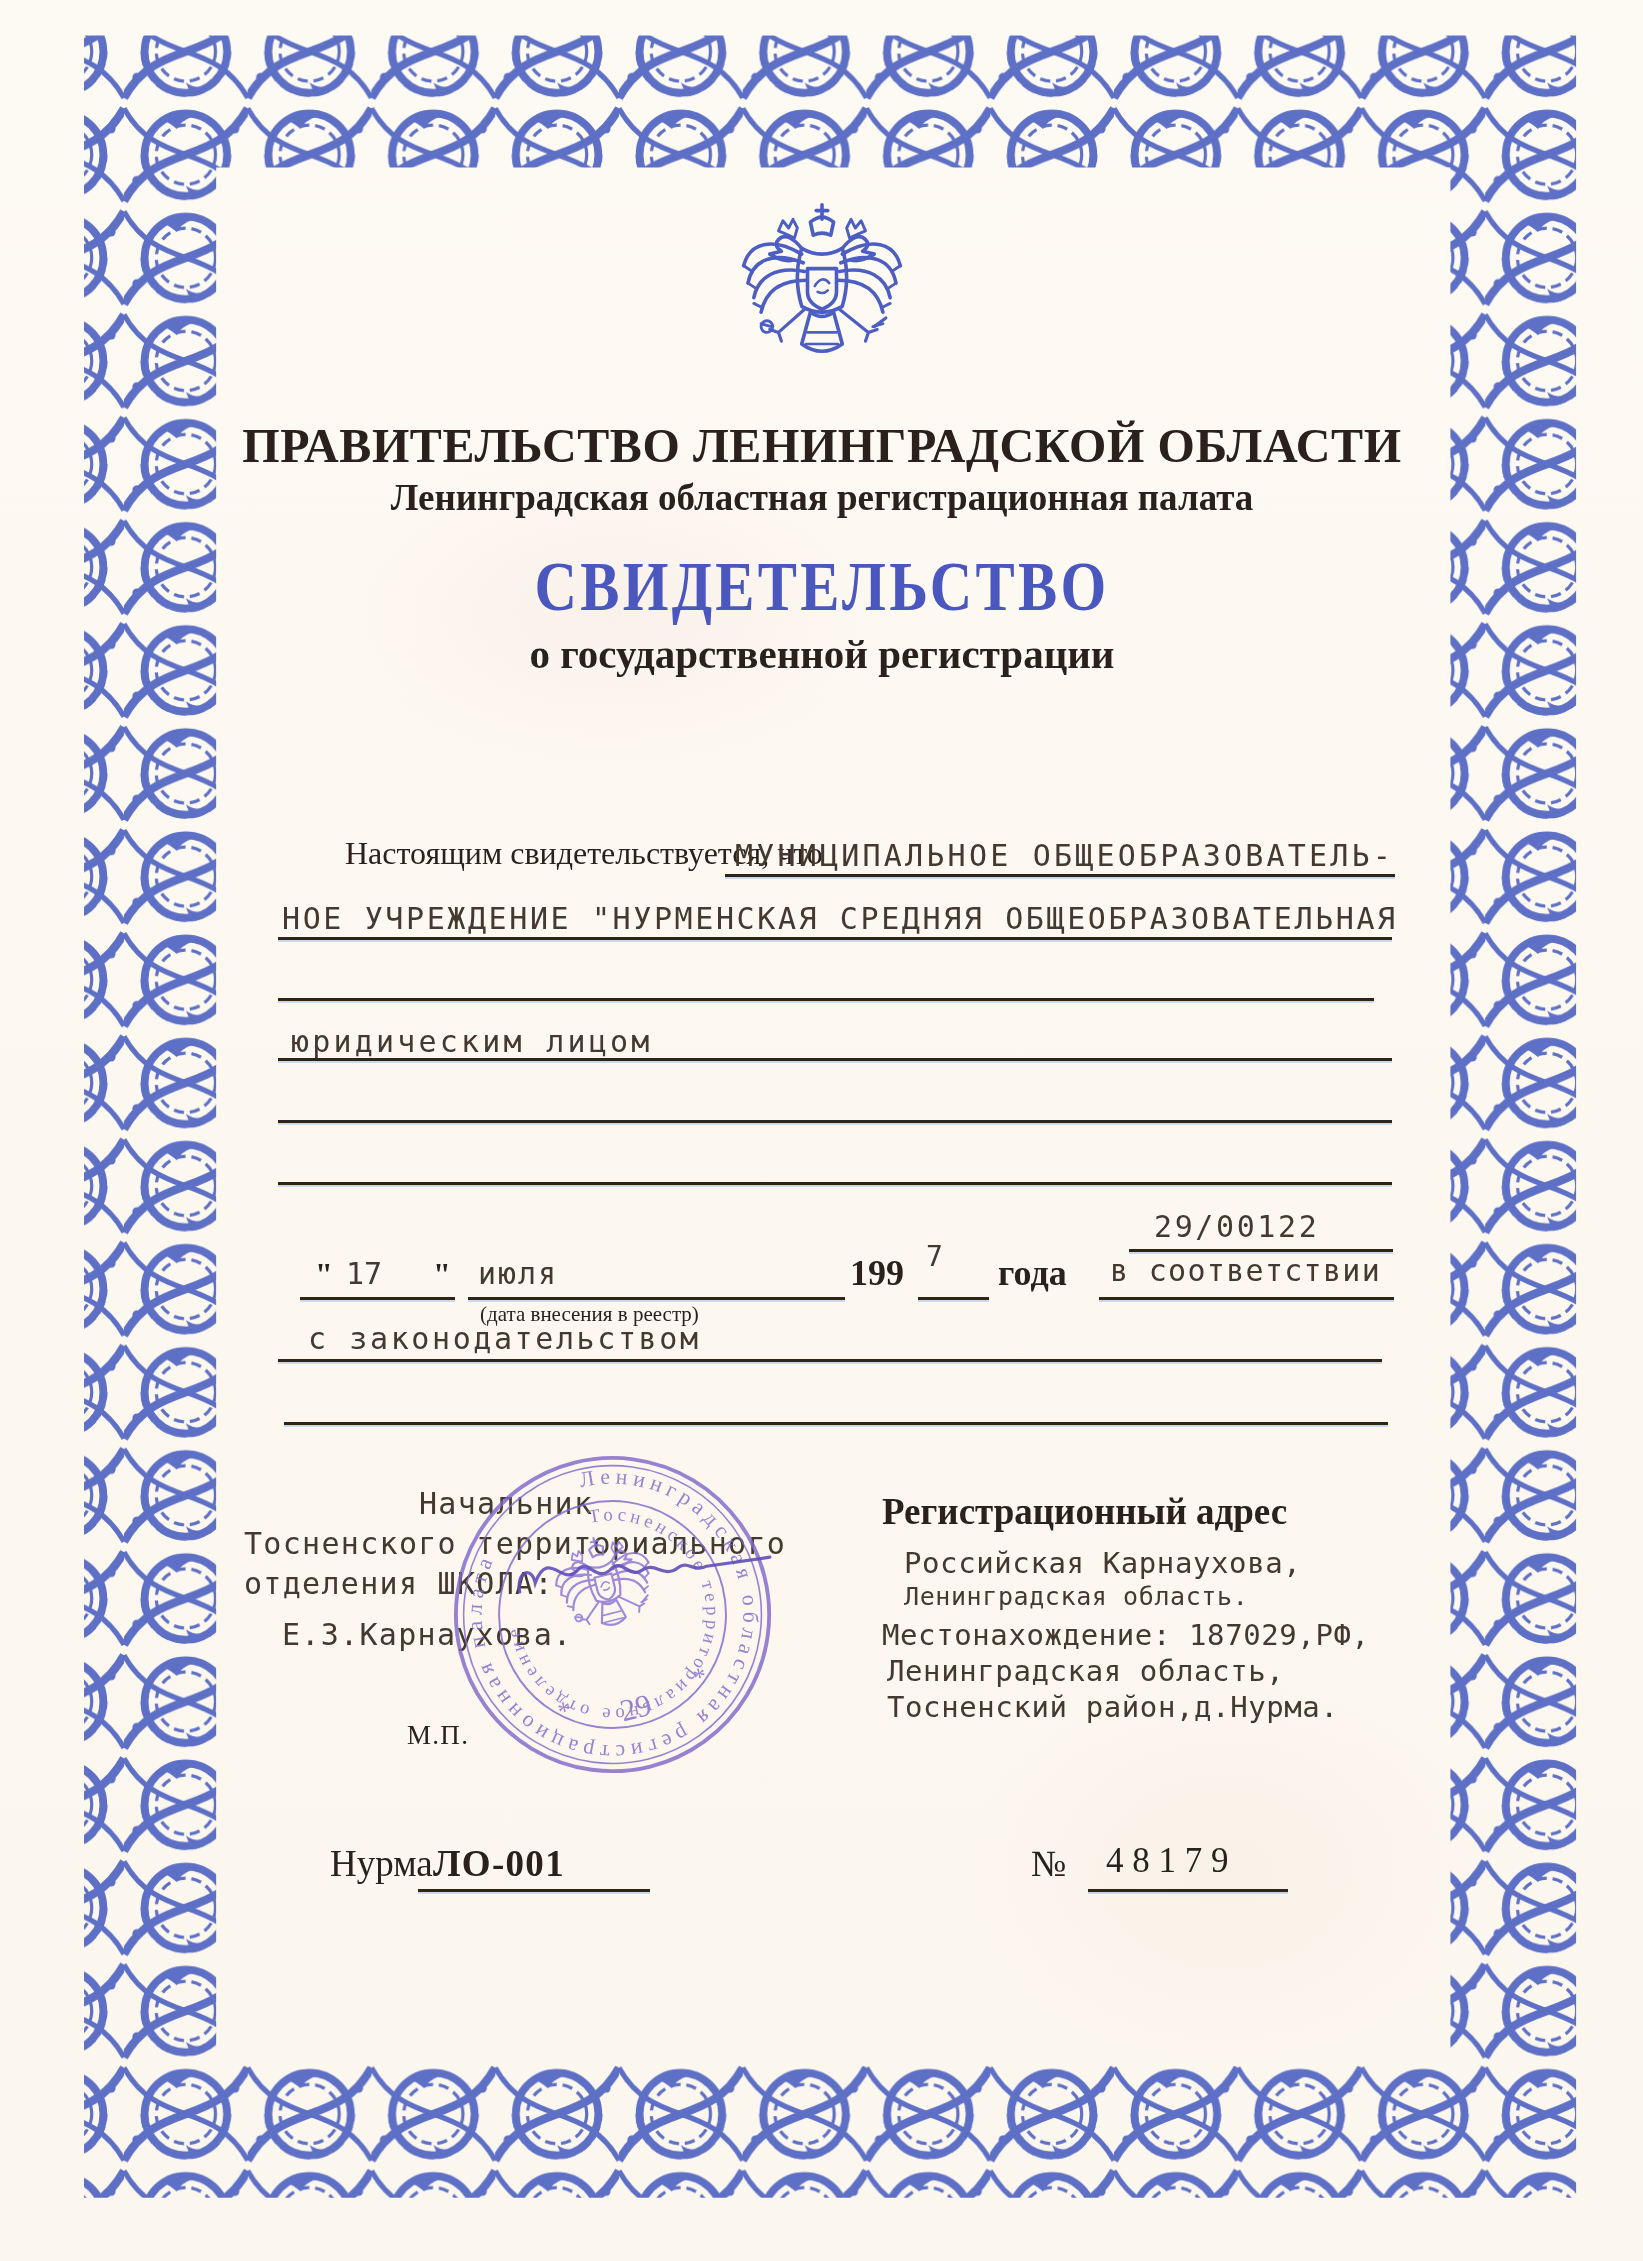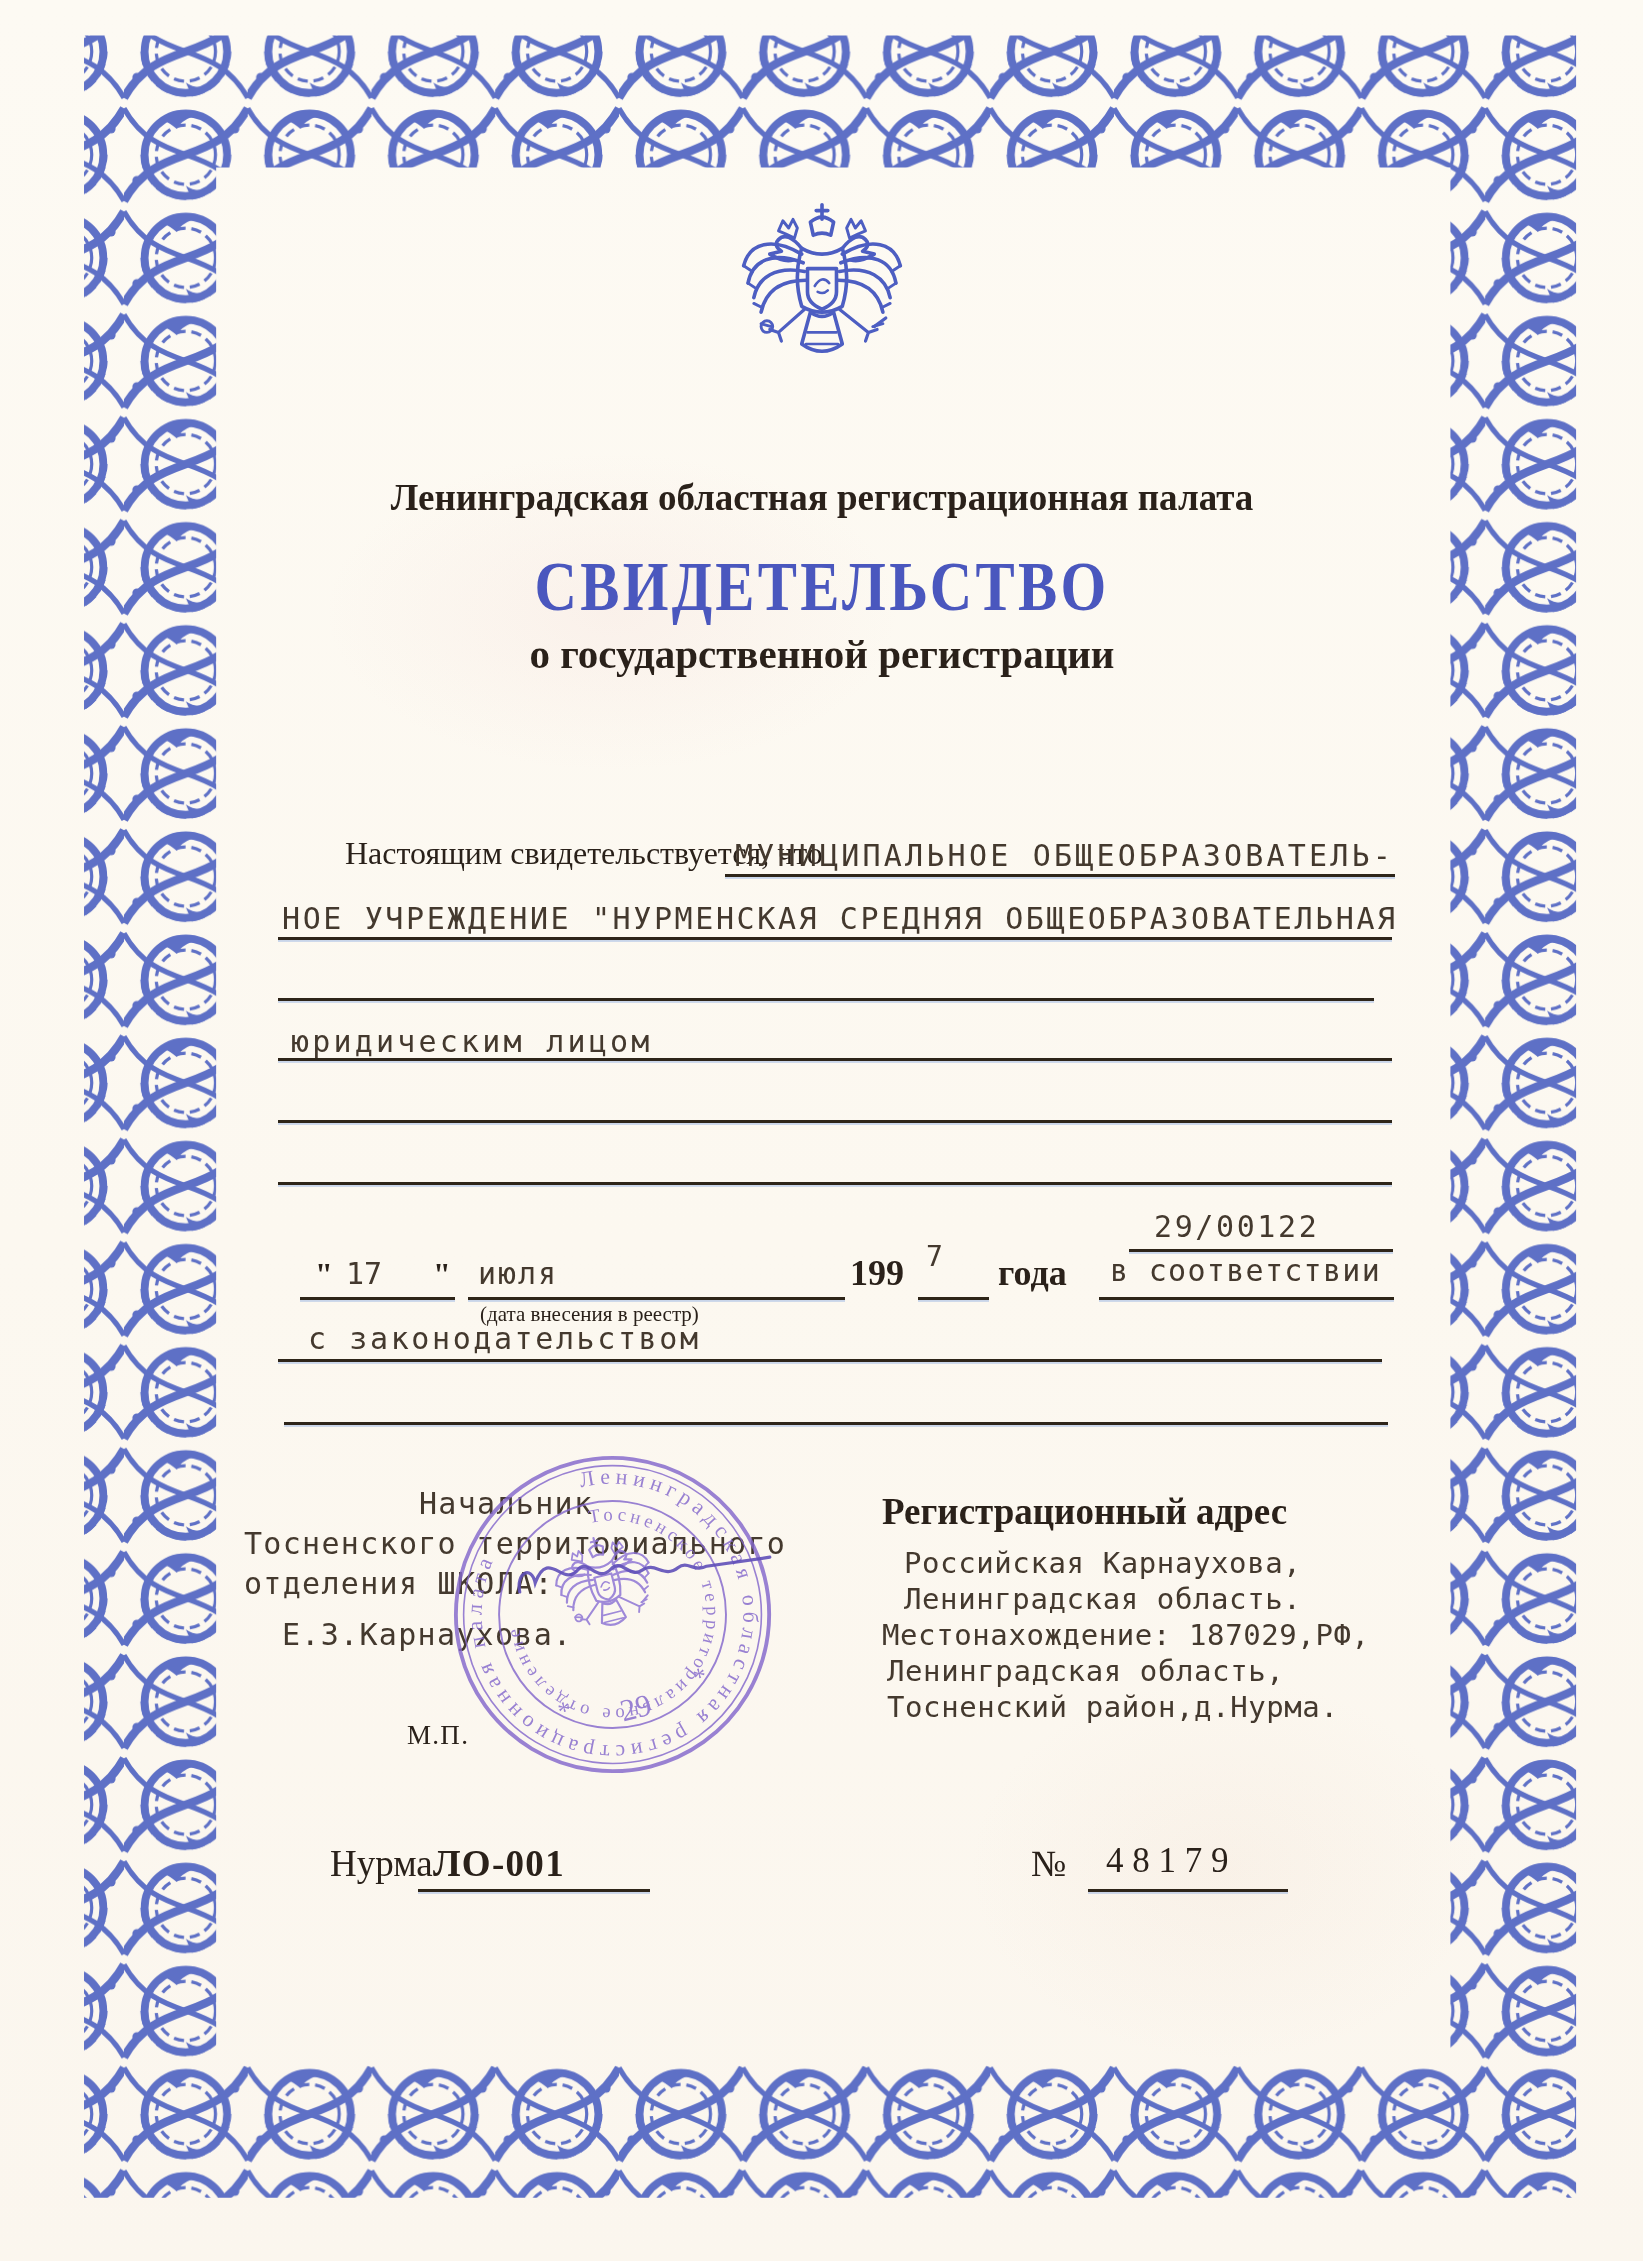--- a/index.html
+++ b/index.html
@@ -82,20 +82,21 @@
           <path d="M50,92 h20 m-21,8 h22" stroke-width="1.8"></path>
         </g>
       </symbol>
     </defs>
 
     <path d="M130,55 H2445 V3410 H130 Z M335,260 H2250 V3205 H335 Z" fill-rule="evenodd" fill="url(#knot)"></path>
 
     <use href="#eagle" x="1140" y="300" width="270" height="310" stroke="#4d5ec2"></use>
   </svg>
 
+  <div class="abs serif b center gov">ПРАВИТЕЛЬСТВО ЛЕНИНГРАДСКОЙ ОБЛАСТИ</div>
   <div class="abs serif b center chamber">Ленинградская областная регистрационная палата</div>
   <div class="abs serif b center cert-title">СВИДЕТЕЛЬСТВО</div>
   <div class="abs serif b center cert-sub">о государственной регистрации</div>
 
   <div class="abs serif" style="left:345px;top:835px;font-size:32px">Настоящим свидетельствуется, что</div>
   <div class="abs type" style="left:735px;top:838px;font-size:30px;letter-spacing:3.2px">МУНИЦИПАЛЬНОЕ ОБЩЕОБРАЗОВАТЕЛЬ-</div>
   <div class="uline" style="left:725px;top:874px;width:670px"></div>
 
   <div class="abs type" style="left:282px;top:901px;font-size:30px;letter-spacing:2.6px">НОЕ УЧРЕЖДЕНИЕ "НУРМЕНСКАЯ СРЕДНЯЯ ОБЩЕОБРАЗОВАТЕЛЬНАЯ</div>
   <div class="uline" style="left:278px;top:937px;width:1114px"></div>
@@ -129,21 +130,21 @@
   <div class="uline" style="left:284px;top:1422px;width:1104px"></div>
 
   <div class="abs type" style="left:419px;top:1486px;font-size:30px;letter-spacing:1.3px">Начальник</div>
   <div class="abs type" style="left:244px;top:1526px;font-size:30px;letter-spacing:1.3px">Тосненского территориального</div>
   <div class="abs type" style="left:244px;top:1566px;font-size:30px;letter-spacing:1.3px">отделения ШКОЛА:</div>
   <div class="abs type" style="left:282px;top:1617px;font-size:30px;letter-spacing:1.3px">Е.З.Карнаухова.</div>
   <div class="abs serif" style="left:407px;top:1720px;font-size:27px;letter-spacing:1.3px">М.П.</div>
 
   <div class="abs serif b addr-head" style="left:882px;top:1490px">Регистрационный адрес</div>
   <div class="abs type" style="left:904px;top:1546px;font-size:29px;letter-spacing:0.6px">Российская Карнаухова,</div>
-  <div class="abs type" style="left:904px;top:1582px;font-size:29px;letter-spacing:0.6px">Ленинградская область.</div>
+  <div class="abs type" style="left:904px;top:1582px;font-size:25px;letter-spacing:0.6px">Ленинградская область.</div>
   <div class="abs type" style="left:882px;top:1618px;font-size:29px;letter-spacing:0.6px">Местонахождение: 187029,РФ,</div>
   <div class="abs type" style="left:887px;top:1654px;font-size:29px;letter-spacing:0.6px">Ленинградская область,</div>
   <div class="abs type" style="left:887px;top:1690px;font-size:29px;letter-spacing:0.6px">Тосненский район,д.Нурма.</div>
 
   <svg class="abs" style="left:0;top:0" width="1644" height="2261" viewBox="0 0 2550 3508">
     <g transform="translate(950,2505) rotate(-14)" opacity="0.82">
       <circle r="243" fill="none" stroke="#8468cc" stroke-width="6"></circle>
       <circle r="231" fill="none" stroke="#8468cc" stroke-width="2.5"></circle>
       <circle r="176" fill="none" stroke="#8468cc" stroke-width="3"></circle>
       <path id="stampOuterPath" d="M0,-203 a203,203 0 1 1 -0.01,0" fill="none"></path>

